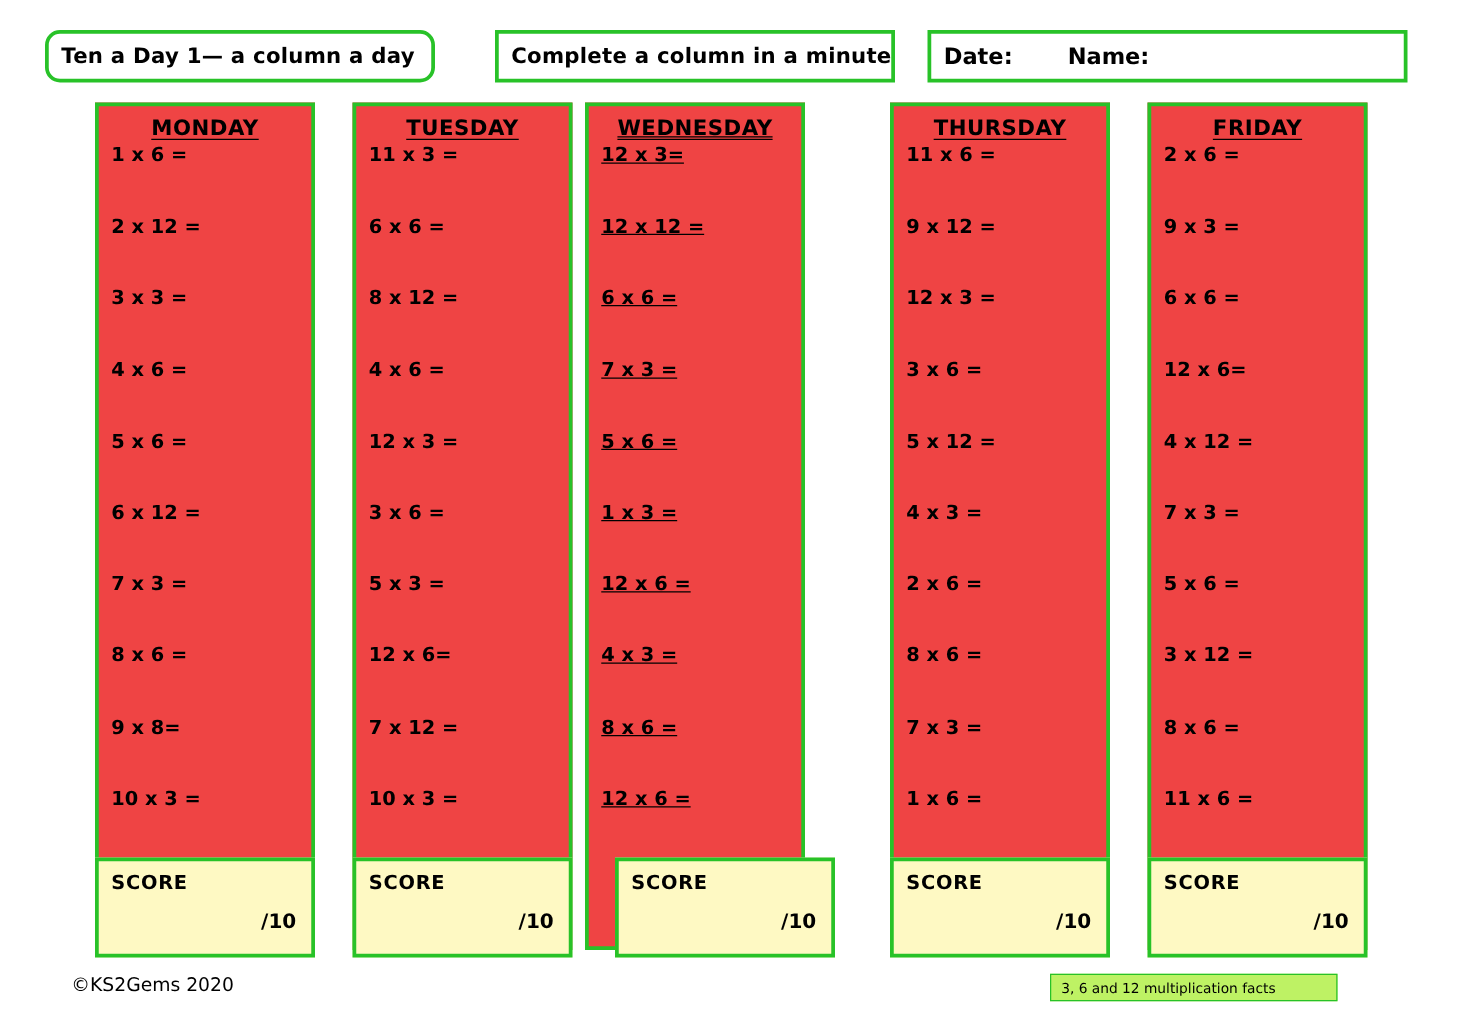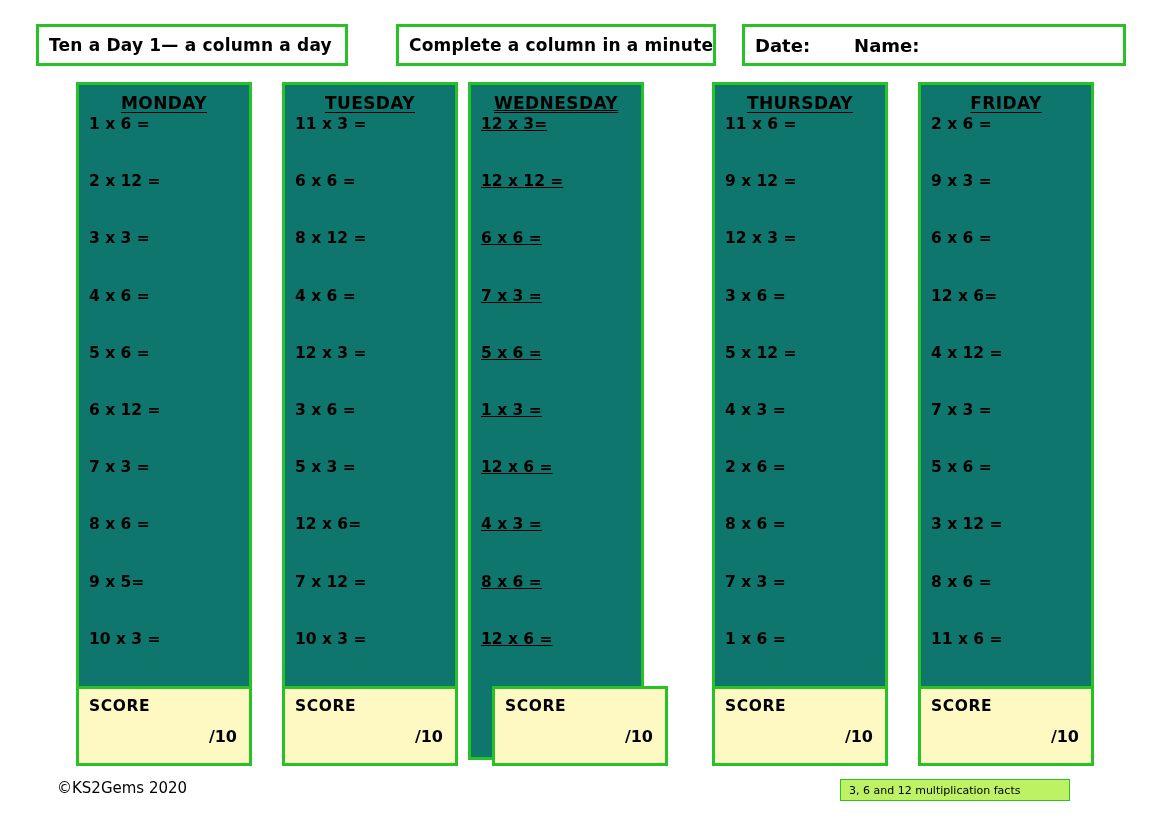--- a/index.html
+++ b/index.html
@@ -32,21 +32,21 @@
   .header-box {
     position: absolute;
     box-sizing: border-box;
     border: 3px solid #28c228;
     background: #ffffff;
     height: 42px;
     display: flex;
     align-items: center;
     padding-left: 10px;
   }
-  #hdr-title  { left: 36px;  width: 312px; }
+  #hdr-title  { left: 36px;  width: 312px; border-radius: 12px; }
   #hdr-sub    { left: 396px; width: 320px; }
   #hdr-datename { left: 742px; width: 384px; }
 
   .hdr-text {
     font-size: 17px;
     font-weight: 700;
     letter-spacing: 0.2px;
     white-space: nowrap;
   }
   .hdr-date { font-size: 18px; font-weight: 700; }
@@ -67,21 +67,21 @@
   }
   .day-col.c0 { left: 76px; }
   .day-col.c1 { left: 282px; }
   .day-col.c2 { left: 468px; text-decoration: underline; }
   .day-col.c3 { left: 712px; }
   .day-col.c4 { left: 918px; }
 
   .q-box {
     box-sizing: border-box;
     border: 3px solid #28c228;
-    background: #0f766e;
+    background: #ef4444;
     height: 678px;
     padding: 6px 0 0 0;
     position: relative;
   }
   .day-title {
     text-align: center;
     font-size: 17px;
     font-weight: 700;
     text-decoration: underline;
     text-underline-offset: 3px;
@@ -196,21 +196,21 @@
         <div class="day-title">MONDAY</div>
         <div class="q-list">
           <div class="q-item">1 x 6 =</div>
           <div class="q-item">2 x 12 =</div>
           <div class="q-item">3 x 3 =</div>
           <div class="q-item">4 x 6 =</div>
           <div class="q-item">5 x 6 =</div>
           <div class="q-item">6 x 12 =</div>
           <div class="q-item">7 x 3 =</div>
           <div class="q-item">8 x 6 =</div>
-          <div class="q-item">9 x 5=</div>
+          <div class="q-item">9 x 8=</div>
           <div class="q-item">10 x 3 =</div>
         </div>
       </div>
     </div>
 
     <div class="day-col c1">
       <div class="q-box">
         <div class="day-title">TUESDAY</div>
         <div class="q-list">
           <div class="q-item">11 x 3 =</div>

